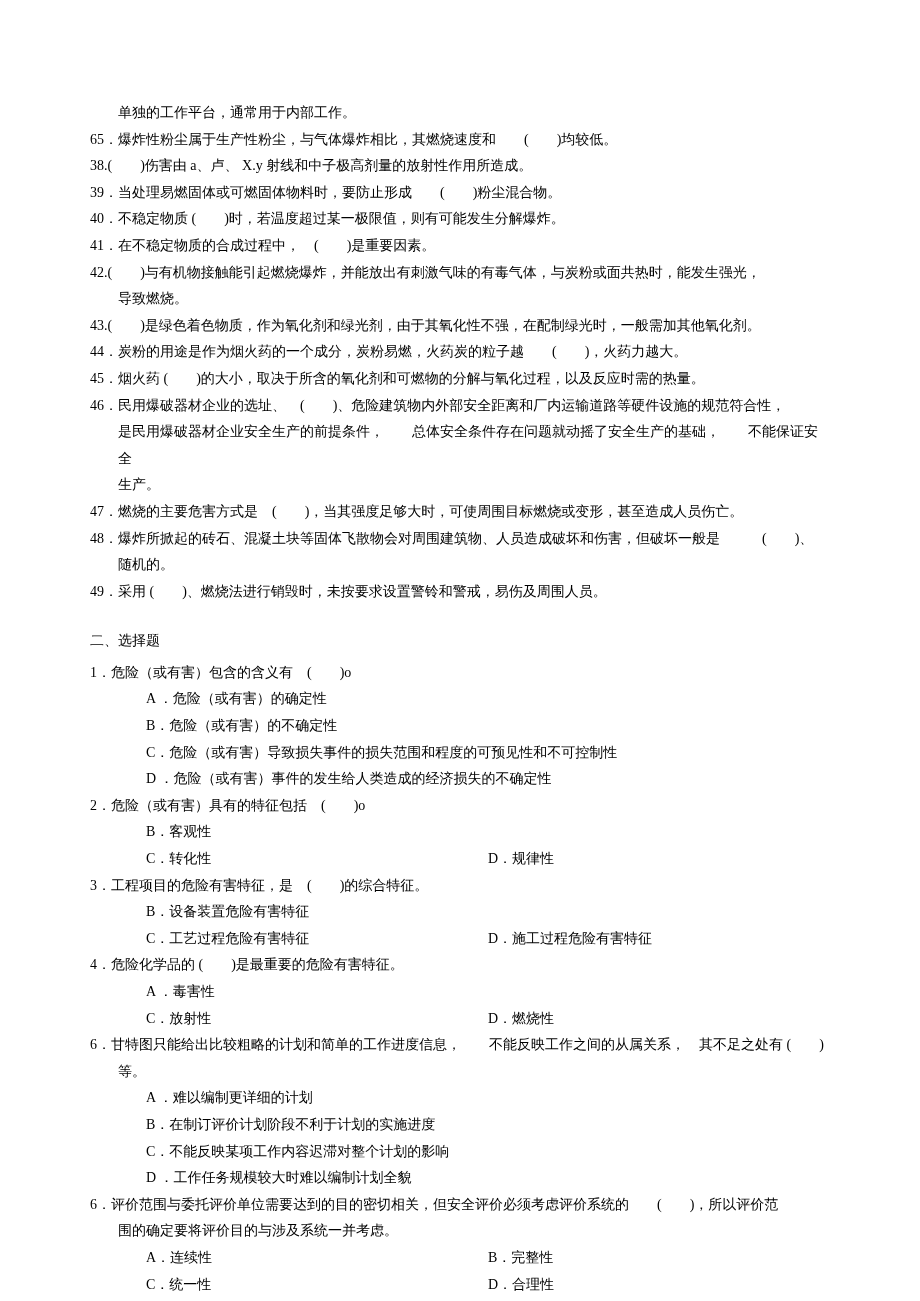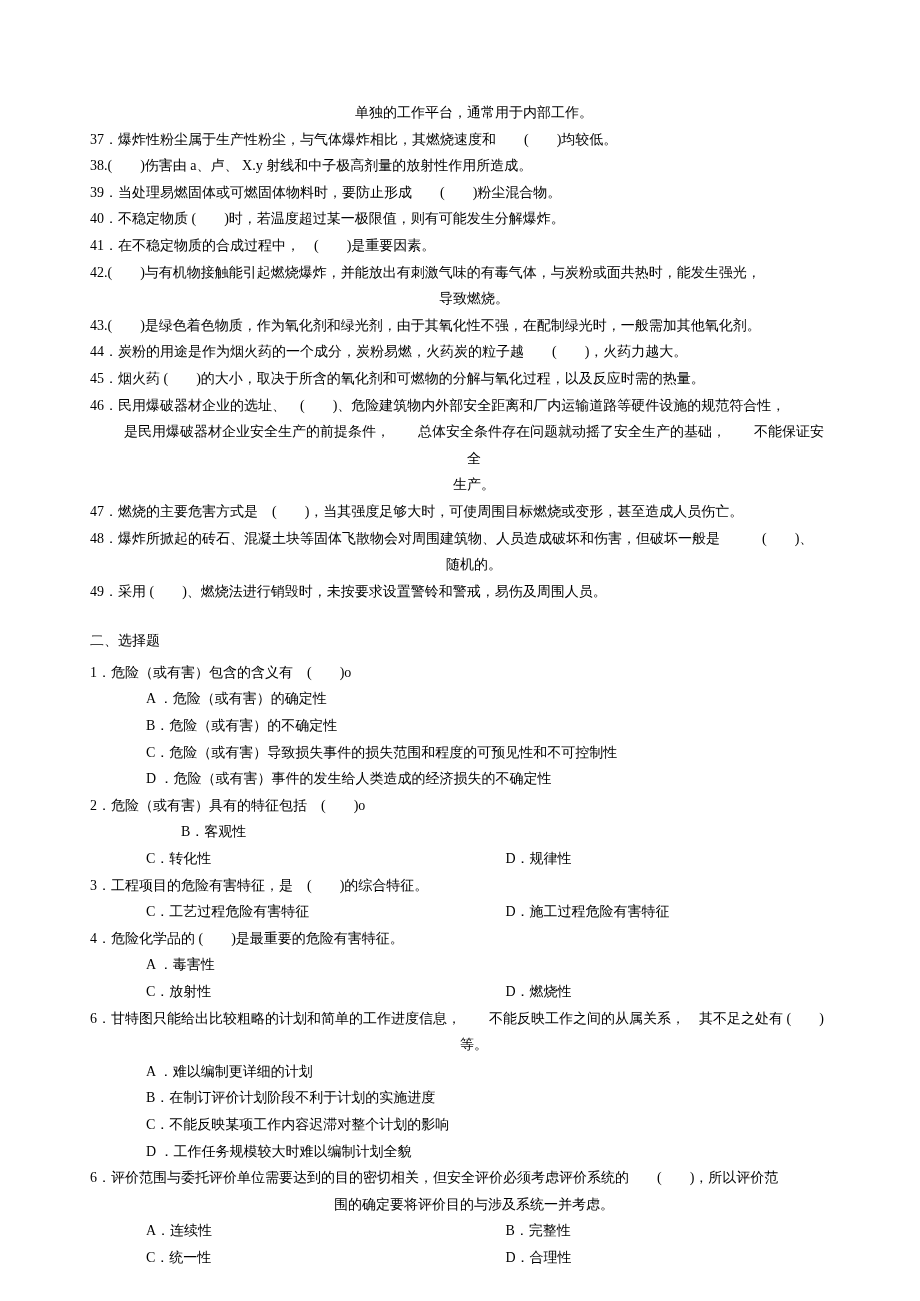--- a/index.html
+++ b/index.html
@@ -12,47 +12,45 @@
     padding: 100px 90px 60px 90px;
     width: 920px;
     box-sizing: border-box;
   }
   .line {
     margin: 0;
     padding: 0;
   }
   .indent1 {
     padding-left: 2em;
-    text-align: center;
   }
   .section-title {
     margin-top: 1.6em;
     margin-bottom: 0.4em;
     font-family: Liberation Mono, monospace;
   }
   .options-row {
     display: flex;
     padding-left: 4em;
   }
   .opt-left {
     width: 50%;
   }
   .opt-right {
     width: 50%;
-    margin-left: 35px;
   }
   .opt-single {
     padding-left: 4em;
   }
 </style>
 </head>
 <body>
 
 <div class="line indent1">单独的工作平台，通常用于内部工作。</div>
-<div class="line">37．爆炸性粉尘属于生产性粉尘，与气体爆炸相比，其燃烧速度和　　(　　)均较低。</div>
+<div class="line">65．爆炸性粉尘属于生产性粉尘，与气体爆炸相比，其燃烧速度和　　(　　)均较低。</div>
 <div class="line">38.(　　)伤害由 a、卢、 X.y 射线和中子极高剂量的放射性作用所造成。</div>
 <div class="line">39．当处理易燃固体或可燃固体物料时，要防止形成　　(　　)粉尘混合物。</div>
 <div class="line">40．不稳定物质 (　　)时，若温度超过某一极限值，则有可能发生分解爆炸。</div>
 <div class="line">41．在不稳定物质的合成过程中，　(　　)是重要因素。</div>
 <div class="line">42.(　　)与有机物接触能引起燃烧爆炸，并能放出有刺激气味的有毒气体，与炭粉或面共热时，能发生强光，</div>
 <div class="line indent1">导致燃烧。</div>
 <div class="line">43.(　　)是绿色着色物质，作为氧化剂和绿光剂，由于其氧化性不强，在配制绿光时，一般需加其他氧化剂。</div>
 <div class="line">44．炭粉的用途是作为烟火药的一个成分，炭粉易燃，火药炭的粒子越　　(　　)，火药力越大。</div>
 <div class="line">45．烟火药 (　　)的大小，取决于所含的氧化剂和可燃物的分解与氧化过程，以及反应时需的热量。</div>
 <div class="line">46．民用爆破器材企业的选址、　(　　)、危险建筑物内外部安全距离和厂内运输道路等硬件设施的规范符合性，</div>
@@ -75,20 +73,21 @@
 <div class="options-row">
   <div class="opt-right">B．客观性</div>
 </div>
 <div class="options-row">
   <div class="opt-left">C．转化性</div>
   <div class="opt-right">D．规律性</div>
 </div>
 
 <div class="line">3．工程项目的危险有害特征，是　(　　)的综合特征。</div>
 <div class="options-row">
+  <div class="opt-right">B．设备装置危险有害特征</div>
 </div>
 <div class="options-row">
   <div class="opt-left">C．工艺过程危险有害特征</div>
   <div class="opt-right">D．施工过程危险有害特征</div>
 </div>
 
 <div class="line">4．危险化学品的 (　　)是最重要的危险有害特征。</div>
 <div class="options-row">
   <div class="opt-left">A ．毒害性</div>
 </div>

